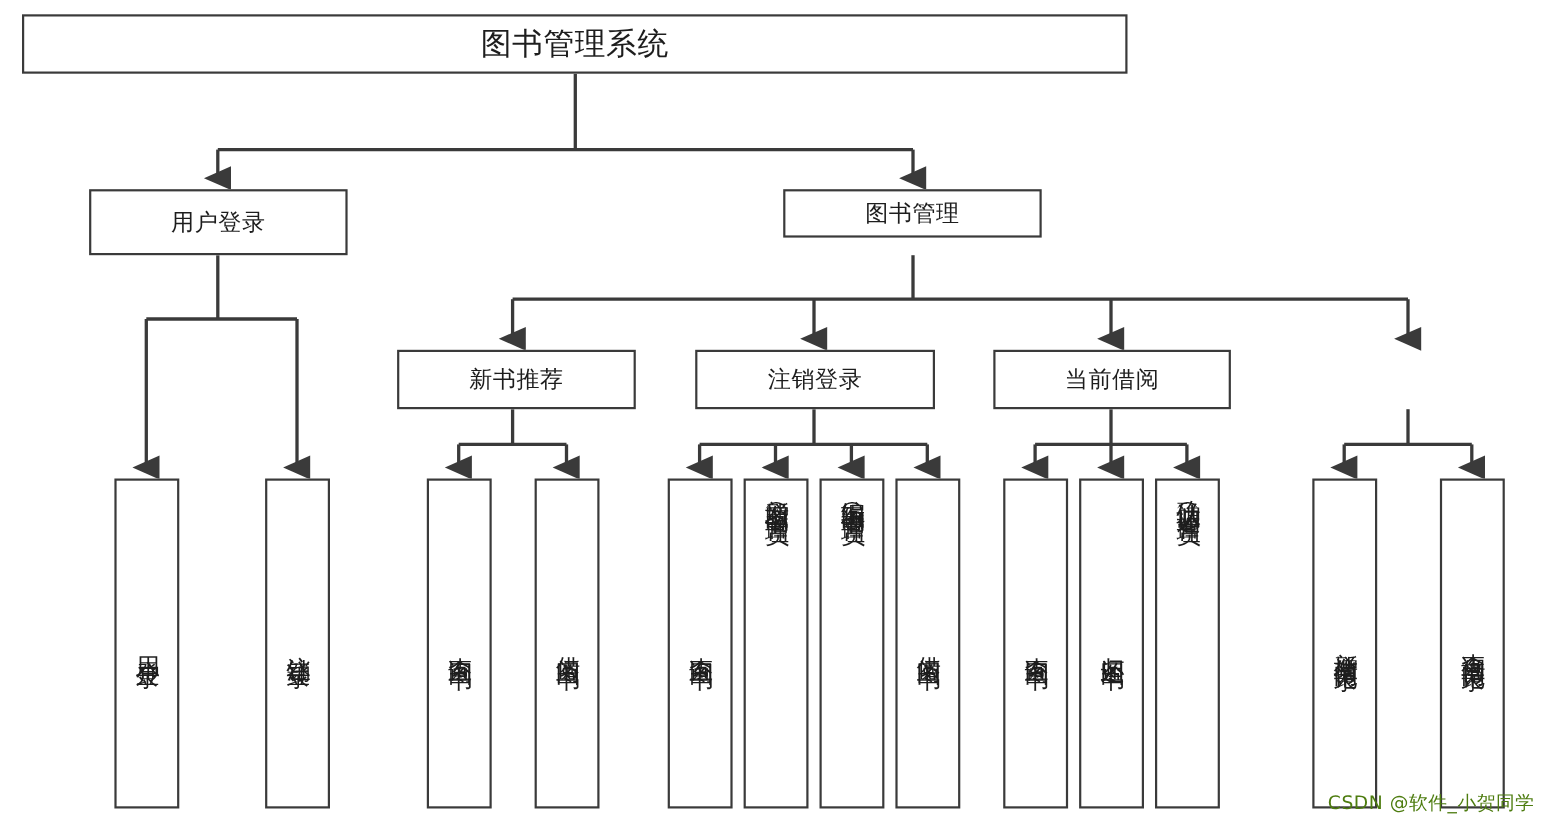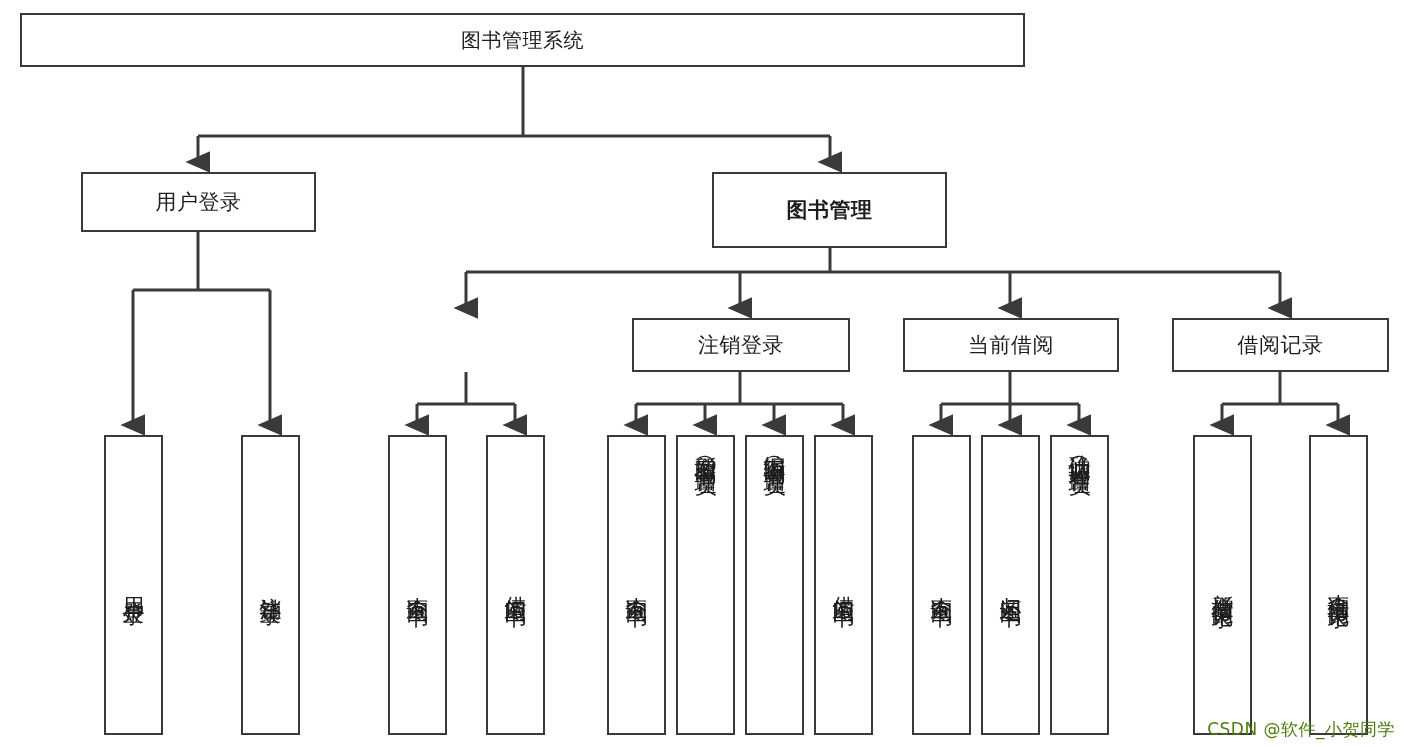--- a/index.html
+++ b/index.html
@@ -41,21 +41,21 @@
     text-align: center;
     line-height: 1.15;
     white-space: nowrap;
   }
   
   .node.horiz .label {
     font-size: 21px;
     letter-spacing: 0.5px;
   }
   .node.root .label {
-    font-size: 20px;
+    font-size: 28px;
   }
   
   .node.vert {
     align-items: flex-start;
     justify-content: center;
     padding-top: 0px;
   }
   .node.vert .label {
     writing-mode: vertical-rl;
     text-orientation: upright;
@@ -138,33 +138,33 @@
     </g>
   </svg>
 
   <div class="node horiz root" style="left:20px; top:13px; width:1005px; height:54px;">
     <span class="label">图书管理系统</span>
   </div>
 
   <div class="node horiz" style="left:81px; top:172px; width:235px; height:60px;">
     <span class="label">用户登录</span>
   </div>
-  <div class="node horiz" style="left:712px; top:172px; width:235px; height:76px;font-weight:bold;">
+  <div class="node horiz" style="left:712px; top:172px; width:235px; height:44px;">
     <span class="label">图书管理</span>
   </div>
 
+  <div class="node horiz" style="left:361px; top:318px; width:217px; height:54px;">
+    <span class="label">新书推荐</span>
+  </div>
   <div class="node horiz" style="left:632px; top:318px; width:218px; height:54px;">
     <span class="label">注销登录</span>
   </div>
   <div class="node horiz" style="left:903px; top:318px; width:216px; height:54px;align-items:center;">
     <span class="label">当前借阅</span>
   </div>
-  <div class="node horiz" style="left:1172px; top:318px; width:217px; height:54px;">
-    <span class="label">借阅记录</span>
-  </div>
 
   <div class="node vert centered" style="left:104px; top:435px; width:59px; height:300px;">
     <span class="label">用户登录</span>
   </div>
   <div class="node vert centered" style="left:241px; top:435px; width:59px; height:300px;">
     <span class="label">注销登录</span>
   </div>
 
   <div class="node vert centered" style="left:388px; top:435px; width:59px; height:300px;">
     <span class="label">查询图书</span>

